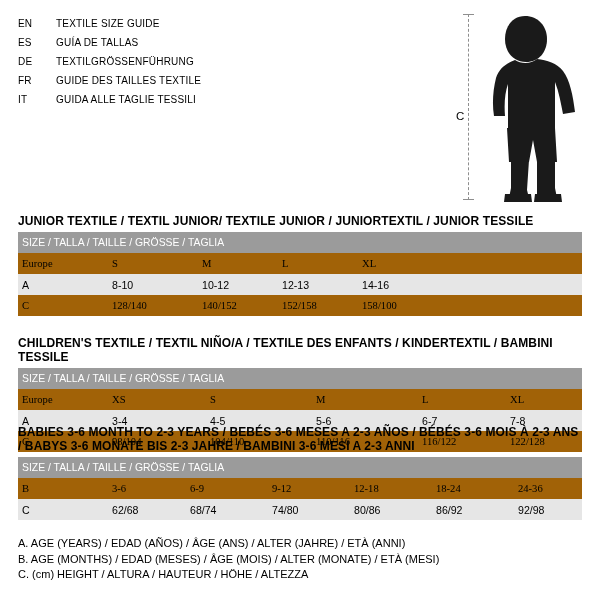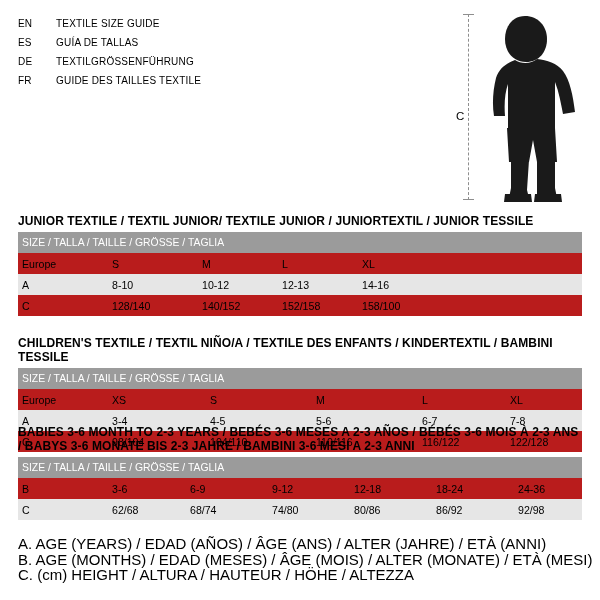--- a/index.html
+++ b/index.html
@@ -111,28 +111,29 @@
   .hdr td {
     background: #9b9b9b;
     color: #ffffff;
     font-weight: normal;
     font-size: 10.4px;
   }
   .light td {
     background: #e6e6e6;
   }
   .white td {
-    background: #b91c1c;
+    background: #a16207;
+    font-family: Liberation Serif, serif;
   }
 
   
   .legend {
     position: absolute;
     left: 18px;
-    font-size: 15px;
+    font-size: 11px;
     line-height: 15.5px;
   }
   .legend div {
     white-space: nowrap;
   }
 </style>
 </head>
 <body>
 
 <div class="page">
@@ -146,20 +147,24 @@
       <div class="lang-code">ES</div>
       <div class="lang-text">GUÍA DE TALLAS</div>
     </div>
     <div class="lang-row">
       <div class="lang-code">DE</div>
       <div class="lang-text">TEXTILGRÖSSENFÜHRUNG</div>
     </div>
     <div class="lang-row">
       <div class="lang-code">FR</div>
       <div class="lang-text">GUIDE DES TAILLES TEXTILE</div>
+    </div>
+    <div class="lang-row">
+      <div class="lang-code">IT</div>
+      <div class="lang-text">GUIDA ALLE TAGLIE TESSILI</div>
     </div>
   </div>
 
   <div class="figure-area">
     <div class="fig-c-label">C</div>
     <div class="dash-line"></div>
     <div class="tick top"></div>
     <div class="tick bottom"></div>
     <svg class="fig-svg" width="110" height="192" viewBox="0 0 110 192">
       <g fill="#1a1a1a">

